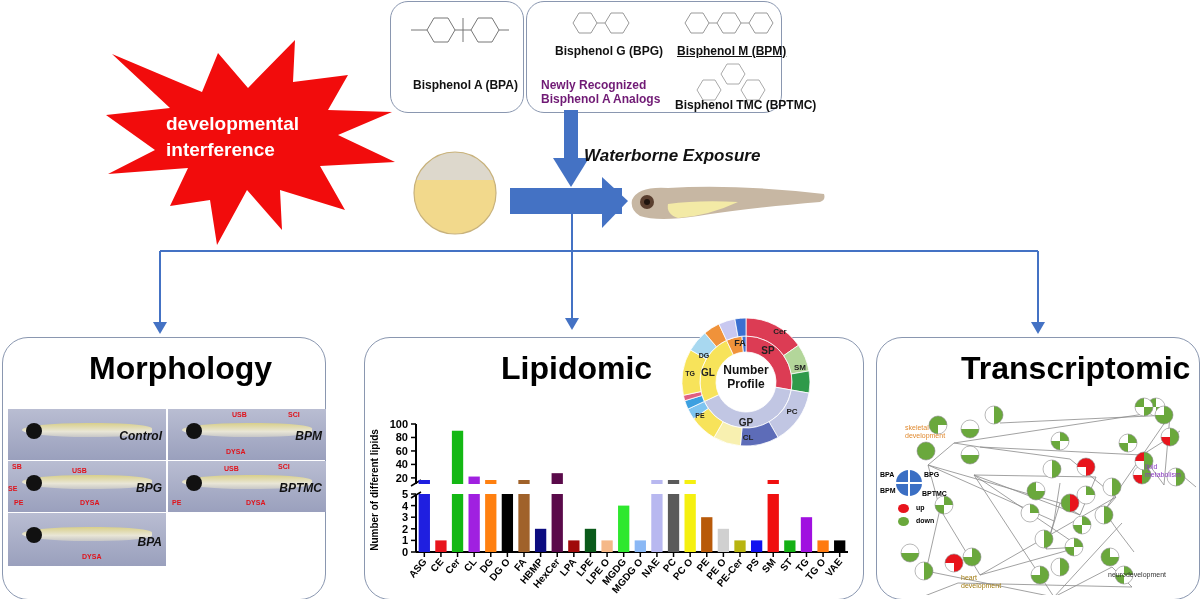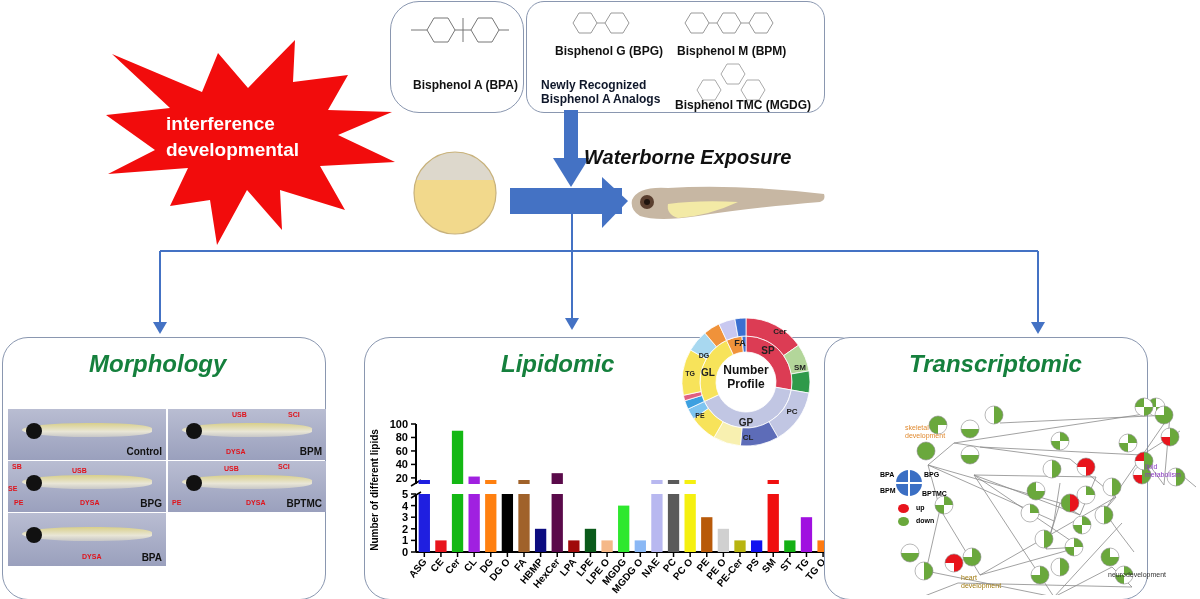--- a/index.html
+++ b/index.html
@@ -1,74 +1,74 @@
 <!DOCTYPE html>
 <html><head>
 <meta charset="utf-8">
 <style>
   html,body{margin:0;padding:0;background:#fff;}
   body{width:1200px;height:599px;position:relative;overflow:hidden;font-family:"Liberation Sans",sans-serif;}
   .abs{position:absolute;}
   .box{position:absolute;border:1.5px solid #8a97b0;border-radius:26px;background:#fff;}
   .chem-label{position:absolute;font-weight:bold;font-size:12px;color:#111;white-space:nowrap;}
-  .red-label{position:absolute;font-weight:bold;font-size:12px;color:#0f172a;line-height:14px;}
-  .panel-title{position:absolute;font-weight:bold;font-style:italic;font-size:24px;color:#15803d;white-space:nowrap;}
+  .red-label{position:absolute;font-weight:bold;font-size:12px;color:#701a75;line-height:14px;}
+  .panel-title{position:absolute;font-weight:bold;font-size:32px;color:#000000;white-space:nowrap;}
   .fish-tile{position:absolute;background:linear-gradient(180deg,#b9bdd2,#9aa0bd);overflow:hidden;}
-  .fish-tile .tag{position:absolute;right:4px;bottom:3px;font-size:10px;color:#111;font-weight:bold;}
+  .fish-tile .tag{position:absolute;right:4px;bottom:17px;font-size:12px;color:#111;font-weight:bold;font-style:italic;}
   .fish-body{position:absolute;left:14px;top:14px;width:130px;height:14px;border-radius:50% 40% 40% 50%;background:linear-gradient(180deg,#d8cf8a,#e9e6d6 60%,#c7c7c7);}
   .fish-eye{position:absolute;left:18px;top:14px;width:16px;height:16px;border-radius:50%;background:#111;}
   .fish-ann{position:absolute;font-size:7px;color:#e0121a;font-weight:bold;}
   svg text{font-family:"Liberation Sans",sans-serif;}
 </style>
 </head>
 <body>
 
-<div class="box" style="left:390px;top:1px;width:132px;height:110px;border-radius:29px;">
+<div class="box" style="left:390px;top:1px;width:132px;height:110px;border-radius:18px;">
   <svg class="abs" style="left:10px;top:8px" width="112" height="40">
     <polygon points="26,20 33,8 47,8 54,20 47,32 33,32" fill="none" stroke="#777" stroke-width="1"></polygon>
     <polygon points="70,20 77,8 91,8 98,20 91,32 77,32" fill="none" stroke="#777" stroke-width="1"></polygon>
     <line x1="54" y1="20" x2="70" y2="20" stroke="#777"></line>
     <line x1="62" y1="20" x2="62" y2="8" stroke="#777"></line>
     <line x1="62" y1="20" x2="62" y2="32" stroke="#777"></line>
     <line x1="10" y1="20" x2="26" y2="20" stroke="#777"></line>
     <line x1="98" y1="20" x2="108" y2="20" stroke="#777"></line>
   </svg>
   <div class="chem-label" style="left:22px;top:76px;">Bisphenol A (BPA)</div>
 </div>
 
-<div class="box" style="left:526px;top:1px;width:254px;height:110px;border-radius:18px;padding-left:43px;">
+<div class="box" style="left:526px;top:1px;width:254px;height:110px;border-radius:18px;">
   <svg class="abs" style="left:28px;top:6px" width="90" height="30">
     <polygon points="18,15 24,5 36,5 42,15 36,25 24,25" fill="none" stroke="#999"></polygon>
     <polygon points="50,15 56,5 68,5 74,15 68,25 56,25" fill="none" stroke="#999"></polygon>
     <line x1="42" y1="15" x2="50" y2="15" stroke="#999"></line>
   </svg>
   <svg class="abs" style="left:148px;top:6px" width="104" height="30">
     <polygon points="10,15 16,5 28,5 34,15 28,25 16,25" fill="none" stroke="#999"></polygon>
     <polygon points="42,15 48,5 60,5 66,15 60,25 48,25" fill="none" stroke="#999"></polygon>
     <polygon points="74,15 80,5 92,5 98,15 92,25 80,25" fill="none" stroke="#999"></polygon>
     <line x1="34" y1="15" x2="42" y2="15" stroke="#999"></line>
       <line x1="66" y1="15" x2="74" y2="15" stroke="#999"></line>
   </svg>
   <div class="chem-label" style="left:28px;top:42px;">Bisphenol G (BPG)</div>
-  <div class="chem-label" style="left:150px;top:42px;">Bisphenol M (BPM)</div>
+  <div class="chem-label" style="left:150px;top:42px;text-decoration:underline;">Bisphenol M (BPM)</div>
   <div class="red-label" style="left:14px;top:76px;width:120px;">Newly Recognized Bisphenol A Analogs</div>
   <svg class="abs" style="left:160px;top:60px" width="80" height="40">
     <polygon points="34,12 40,2 52,2 58,12 52,22 40,22" fill="none" stroke="#aaa"></polygon>
     <polygon points="10,28 16,18 28,18 34,28 28,38 16,38" fill="none" stroke="#aaa"></polygon>
     <polygon points="54,28 60,18 72,18 78,28 72,38 60,38" fill="none" stroke="#aaa"></polygon>
   </svg>
-  <div class="chem-label" style="left:148px;top:96px;">Bisphenol TMC (MGDG)</div>
+  <div class="chem-label" style="left:148px;top:96px;">Bisphenol TMC (BPTMC)</div>
 </div>
 
 <svg class="abs" style="left:100px;top:40px" width="300" height="210">
   <polygon fill="#f20c0c" points="12,14 102,52 118,13 148,48 195,0 193,42 248,35 228,70 292,72 238,95 295,122 220,126 245,170 180,150 182,190 147,150 117,205 110,160 70,166 88,128 8,134 55,110 6,75 70,68"></polygon>
 </svg>
 <div class="abs" style="left:166px;top:111px;color:#fff;font-weight:bold;font-size:19px;line-height:26px;">
+  <div>developmental</div>
   <div>interference</div>
-  <div>developmental</div>
 </div>
 
 <svg class="abs" style="left:0;top:0" width="1200" height="340">
 
   <rect x="564" y="110" width="14" height="54" fill="#4472c4"></rect>
   <polygon points="553,158 589,158 571,187" fill="#4472c4"></polygon>
 
   <rect x="510" y="188" width="112" height="26" fill="#4472c4"></rect>
   <polygon points="602,177 602,228 628,201" fill="#4472c4"></polygon>
 
@@ -85,21 +85,21 @@
   <defs>
       <clipPath id="eggc">
         <circle cx="43" cy="43" r="41"></circle>
       </clipPath>
     </defs>
   <circle cx="43" cy="43" r="41" fill="#f2d98c"></circle>
   <rect x="0" y="0" width="86" height="30" fill="#ddd8cc" clip-path="url(#eggc)"></rect>
   <circle cx="43" cy="43" r="41" fill="none" stroke="#c8b27c" stroke-width="1.2"></circle>
 </svg>
 
-<div class="abs" style="left:584px;top:146px;font-weight:bold;font-style:italic;font-size:20px;color:#111;">Waterborne Exposure</div>
+<div class="abs" style="left:584px;top:146px;font-weight:bold;font-style:italic;font-size:17px;color:#111;">Waterborne Exposure</div>
 
 <svg class="abs" style="left:628px;top:178px" width="200" height="50">
   <path d="M4,22 Q10,8 40,10 Q110,6 196,16 Q198,22 192,24 Q120,30 70,38 Q30,44 12,38 Q2,32 4,22 Z" fill="#c7b7a3"></path>
   <path d="M40,26 Q70,22 110,24 Q80,38 50,40 Q38,36 40,26Z" fill="#f3eaa6"></path>
   <circle cx="19" cy="24" r="7" fill="#5a3f2f"></circle>
   <circle cx="19" cy="24" r="3" fill="#1e140e"></circle>
 </svg>
 
 <div class="box" style="left:2px;top:337px;width:322px;height:261px;">
   <div class="panel-title" style="left:86px;top:12px;">Morphology</div>
@@ -297,21 +297,21 @@
     <line x1="440.4615384615385" y1="142" x2="440.4615384615385" y2="147" stroke="#000" stroke-width="1.5"></line>
     <text x="0" y="0" transform="translate(443.4615384615385,152) rotate(-50)" text-anchor="end" font-size="10" font-weight="bold">TG</text>
     <rect x="451.4276923076923" y="130.4" width="11.29846153846154" height="11.599999999999994" fill="#ff7a10"></rect>
     <line x1="457.0769230769231" y1="142" x2="457.0769230769231" y2="147" stroke="#000" stroke-width="1.5"></line>
     <text x="0" y="0" transform="translate(460.0769230769231,152) rotate(-50)" text-anchor="end" font-size="10" font-weight="bold">TG O</text>
     <rect x="468.04307692307697" y="130.4" width="11.29846153846154" height="11.599999999999994" fill="#000000"></rect>
     <line x1="473.69230769230774" y1="142" x2="473.69230769230774" y2="147" stroke="#000" stroke-width="1.5"></line>
     <text x="0" y="0" transform="translate(476.69230769230774,152) rotate(-50)" text-anchor="end" font-size="10" font-weight="bold">VAE</text>
   </svg>
 
-<div class="box" style="left:824px;top:337px;width:322px;height:261px;">
+<div class="box" style="left:876px;top:337px;width:322px;height:261px;">
   <div class="panel-title" style="left:84px;top:12px;">Transcriptomic</div>
 </div>
 <svg class="abs" id="network" style="left:874px;top:395px" width="322" height="200">
     <line x1="80" y1="48" x2="106" y2="52" stroke="#8a8a8a" stroke-width="0.8"></line>
     <line x1="80" y1="48" x2="290" y2="16" stroke="#8a8a8a" stroke-width="0.8"></line>
     <line x1="106" y1="52" x2="268" y2="60" stroke="#8a8a8a" stroke-width="0.8"></line>
     <line x1="54" y1="70" x2="186" y2="108" stroke="#8a8a8a" stroke-width="0.8"></line>
     <line x1="54" y1="70" x2="180" y2="126" stroke="#8a8a8a" stroke-width="0.8"></line>
     <line x1="100" y1="80" x2="222" y2="82" stroke="#8a8a8a" stroke-width="0.8"></line>
     <line x1="100" y1="80" x2="206" y2="152" stroke="#8a8a8a" stroke-width="0.8"></line>

